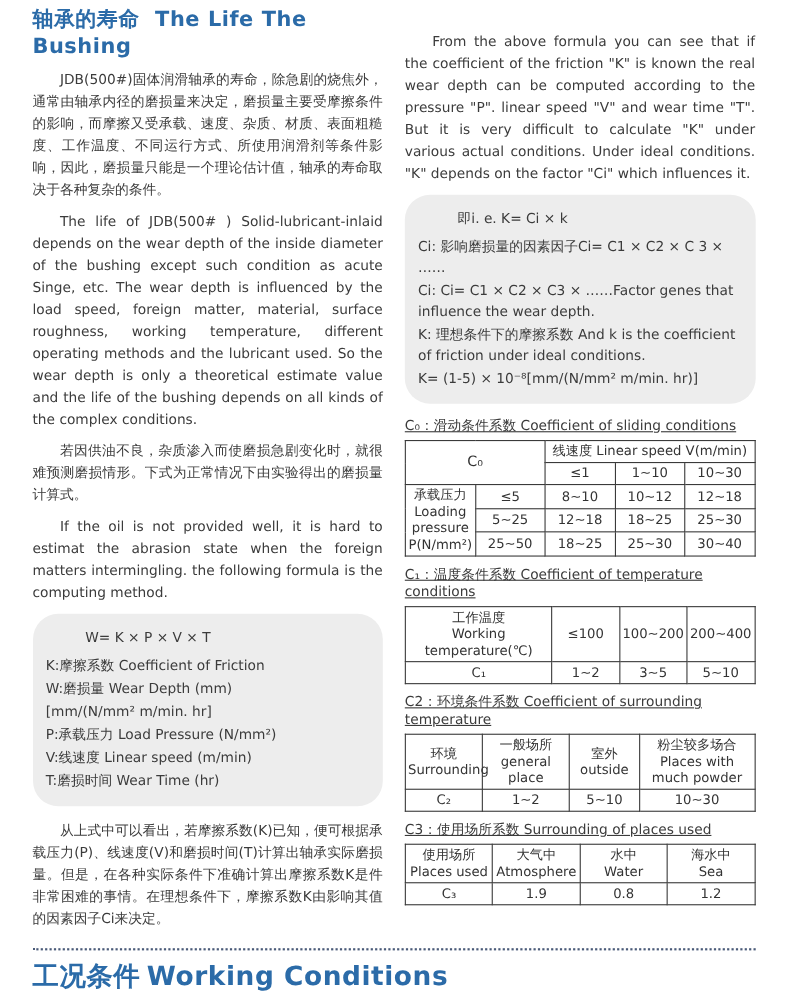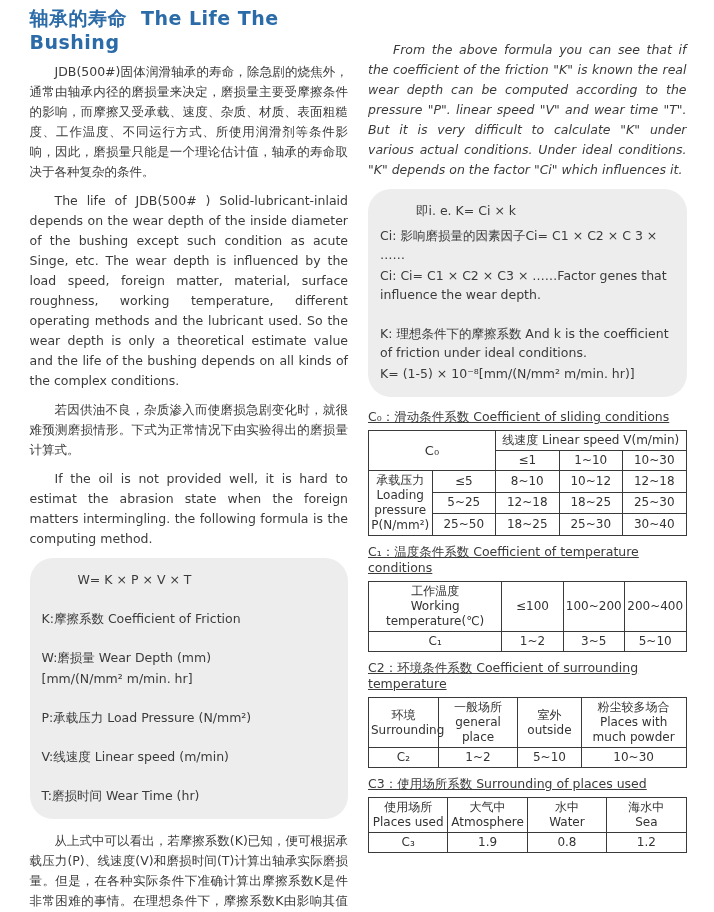--- a/index.html
+++ b/index.html
@@ -20,21 +20,21 @@
   h1.sec-title { font-size: 19px; line-height: 24px; color: #2b6ba8; font-weight: bold; margin: 2px 0 8px 0; letter-spacing: 0.5px; }
   h1.sec-title .en { margin-left: 14px; }
   h1.sec-title2 { font-size: 24px; line-height: 26px; color: #2b6ba8; font-weight: bold; margin: 10px 0 8px 0; letter-spacing: 0.5px; }
   h1.sec-title2 .en { margin-left: 6px; }
 
   p.para { font-size: 12.5px; line-height: 20px; text-align: justify; text-indent: 2em; margin: 0 0 9px 0; }
 
   .formula-box { background: #ededed; padding: 10px 12px 12px 10px; margin: 2px 0 12px 0; font-size: 12.5px; line-height: 19px; border-radius: 23px; }
   .formula-box .f-title { margin: 2px 0 6px 38px; }
   .formula-box .f-line { margin: 0 0 2px 2px; }
-  .formula-box .f-line.sp { margin-top: 20px; }
+  .formula-box .f-line.sp { margin-top: 2px; }
 
   .tbl-label { font-size: 12.5px; line-height: 16px; margin: 8px 0 5px 0; text-decoration: underline; }
   table.ctable { width: 100%; border-collapse: collapse; table-layout: fixed; font-size: 12px; color: #333; }
   table.ctable td { border: 1px solid #3a3a3a; text-align: center; vertical-align: middle; padding: 2px 2px; line-height: 15px; }
   .pre { white-space: pre-line; }
 
   .divider { border-bottom: 2px dotted #4a5a78; margin: 8px 0 4px 0; }
 
   .list-item { font-size: 12.5px; line-height: 19px; margin: 2px 0 6px 16px; }
   .cont-col { padding-top: 30px; }
@@ -62,21 +62,21 @@
         <div class="f-line">[mm/(N/mm² m/min. hr]</div>
         <div class="f-line sp">P:承载压力 Load Pressure (N/mm²)</div>
         <div class="f-line sp">V:线速度 Linear speed (m/min)</div>
         <div class="f-line sp">T:磨损时间 Wear Time (hr)</div>
       </div>
 
       <p class="para">从上式中可以看出，若摩擦系数(K)已知，便可根据承载压力(P)、线速度(V)和磨损时间(T)计算出轴承实际磨损量。但是，在各种实际条件下准确计算出摩擦系数K是件非常困难的事情。在理想条件下，摩擦系数K由影响其值的因素因子Ci来决定。</p>
     </div>
 
     <div class="col">
-      <p class="para" style="margin-top:36px;font-style:italic;">From the above formula you can see that if the coefficient of the friction "K" is known the real wear depth can be computed according to the pressure "P". linear speed "V" and wear time "T". But it is very difficult to calculate "K" under various actual conditions. Under ideal conditions. "K" depends on the factor "Ci" which influences it.</p>
+      <p class="para" style="margin-top:24px;">From the above formula you can see that if the coefficient of the friction "K" is known the real wear depth can be computed according to the pressure "P". linear speed "V" and wear time "T". But it is very difficult to calculate "K" under various actual conditions. Under ideal conditions. "K" depends on the factor "Ci" which influences it.</p>
 
       <div class="formula-box">
         <div class="f-title">即i. e. K= Ci × k</div>
         <div class="f-line">Ci: 影响磨损量的因素因子Ci= C1 × C2 × C 3 × ……</div>
         <div class="f-line">Ci: Ci= C1 × C2 × C3 × ……Factor genes that influence the wear depth.</div>
         <div class="f-line sp">K: 理想条件下的摩擦系数 And k is the coefficient of friction under ideal conditions.</div>
         <div class="f-line">K= (1-5) × 10⁻⁸[mm/(N/mm² m/min. hr)]</div>
       </div>
 
       <div class="tbl-label">C₀：滑动条件系数 Coefficient of sliding conditions</div>

